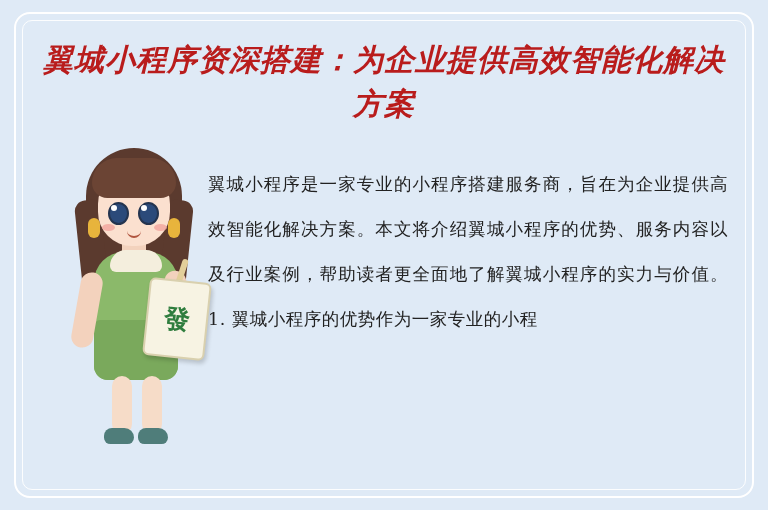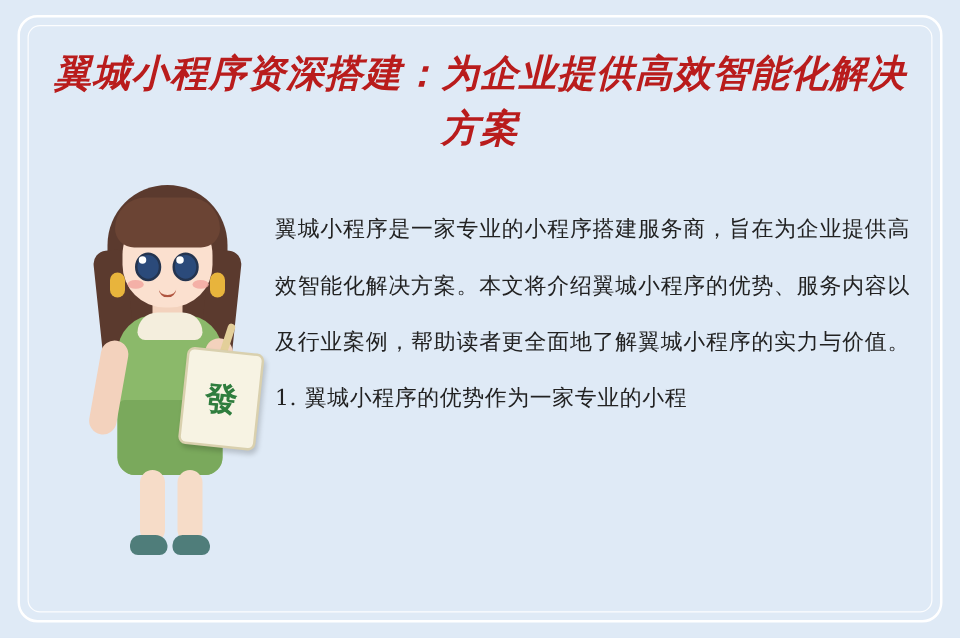--- a/index.html
+++ b/index.html
@@ -67,21 +67,21 @@
   }
   .figure {
     position: absolute;
     left: 10px;
     top: 0;
     width: 170px;
     height: 310px;
   }
   .article-text {
     position: absolute;
-    left: 180px;
+    left: 168px;
     top: 4px;
     right: 0;
     font-family: "DejaVu Serif", serif;
     font-size: 17.5px;
     line-height: 45px;
     color: #222222;
     letter-spacing: 0.5px;
     text-align: justify;
   }
   

